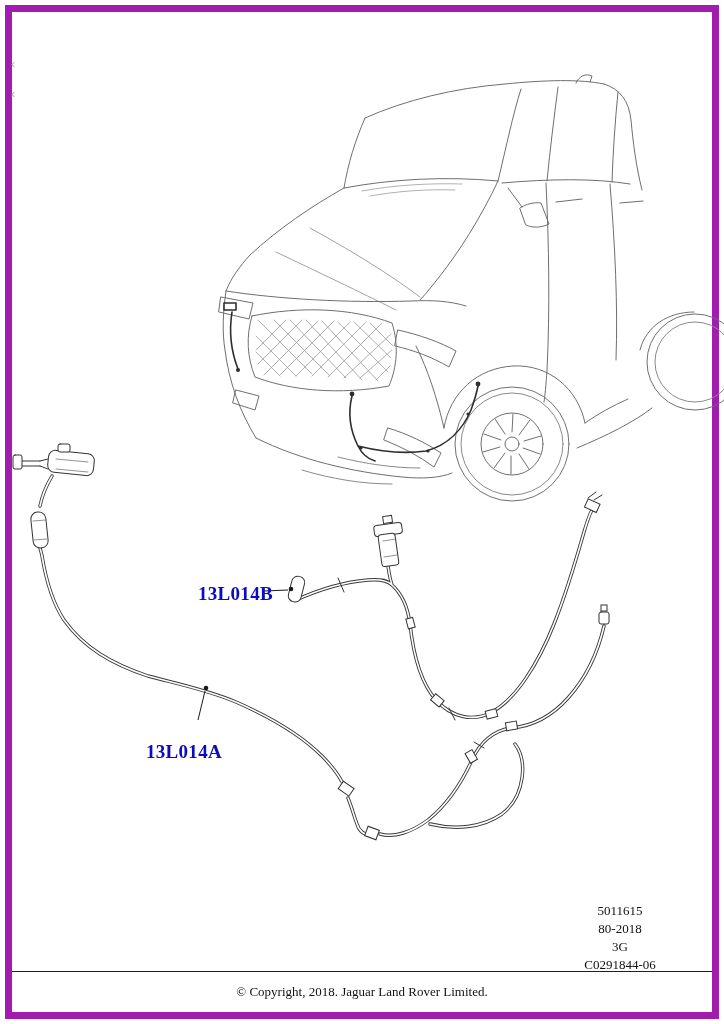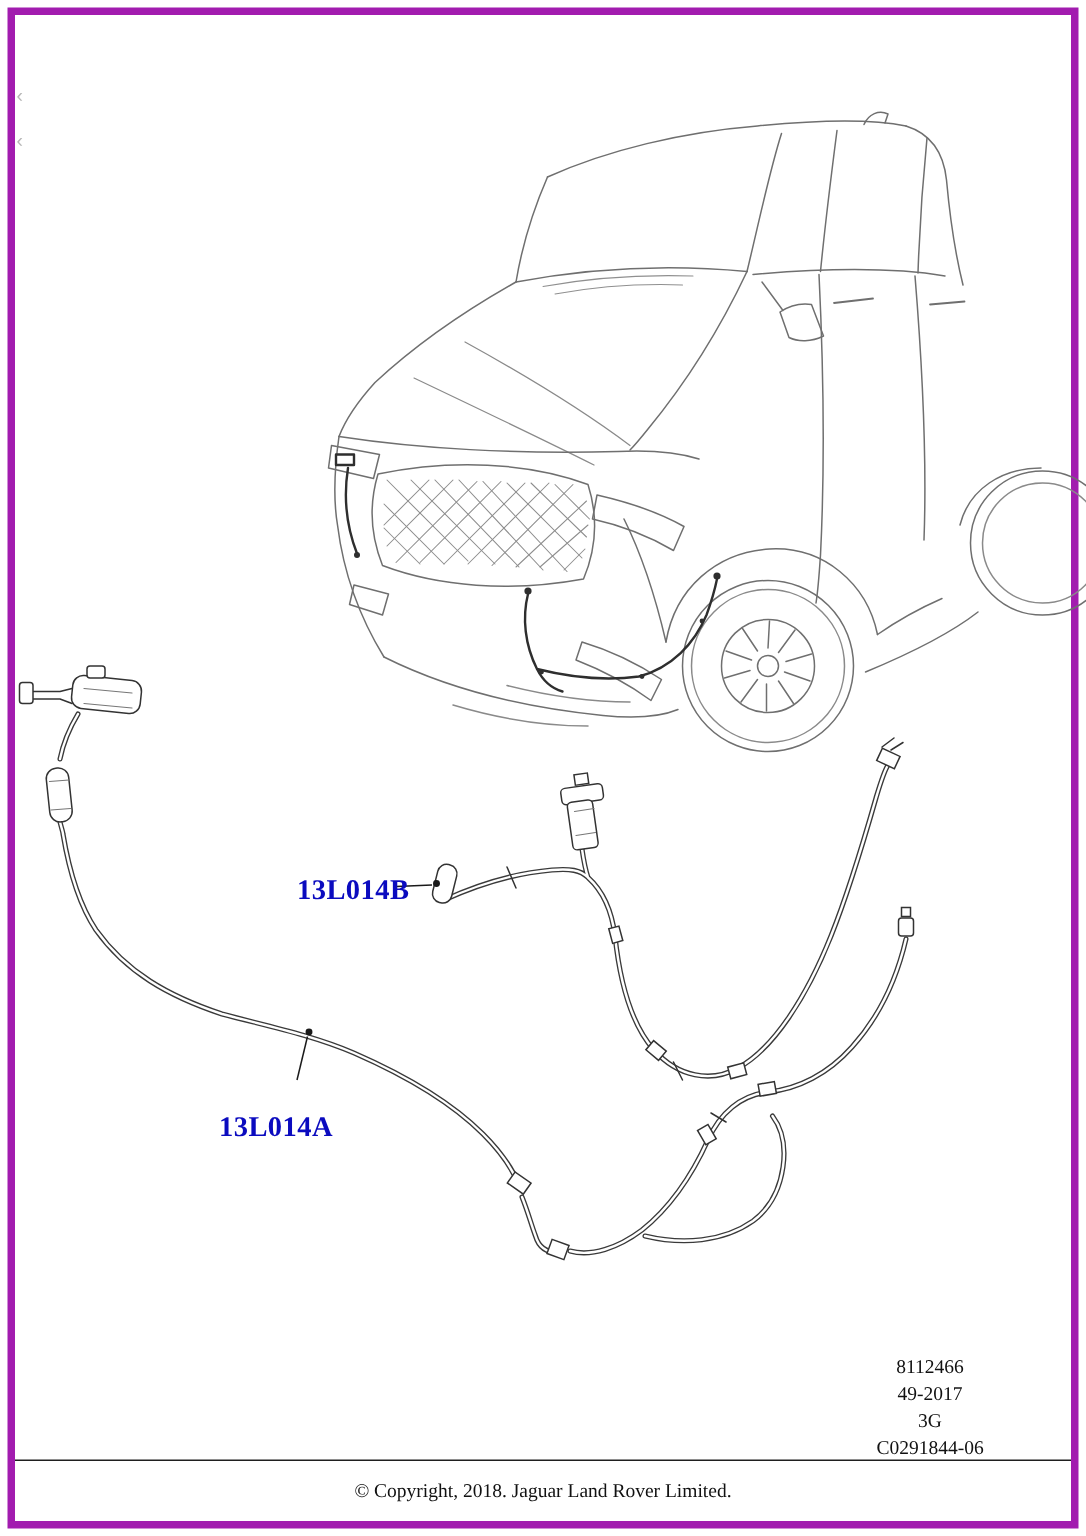--- a/index.html
+++ b/index.html
@@ -7,21 +7,21 @@
     position: relative;
     width: 724px;
     height: 1024px;
     background: #ffffff;
     overflow: hidden;
     font-family: "Liberation Serif", "DejaVu Serif", serif;
   }
   .frame {
     position: absolute;
     left: 5px; top: 5px; right: 5px; bottom: 5px;
-    border: 5px solid #a21caf;
+    border: 7px solid #a21caf;
   }
   .footer {
     position: absolute;
     left: 0; right: 0; bottom: 0;
     height: 40px;
     border-top: 1px solid #1f1f1f;
     display: flex;
     align-items: center;
     justify-content: center;
     font-size: 13px;
@@ -201,19 +201,19 @@
       <line x1="198" y1="720" x2="205" y2="691"></line>
       <circle cx="206" cy="688" r="2.3" fill="#1a1a1a" stroke="none"></circle>
     </g>
   </svg>
 
   <div class="callout" style="left:198px; top:583px;">13L014B</div>
 
   <div class="callout" style="left:146px; top:708px;margin-top:33px;">13L014A</div>
 
   <div class="info-block">
-    <div class="info-line">8112466</div>
-    <div class="info-line">49-2017</div>
+    <div class="info-line">5011615</div>
+    <div class="info-line">80-2018</div>
     <div class="info-line">3G</div>
     <div class="info-line">C0291844-06</div>
   </div>
 
 </div>
 
 </body></html>

